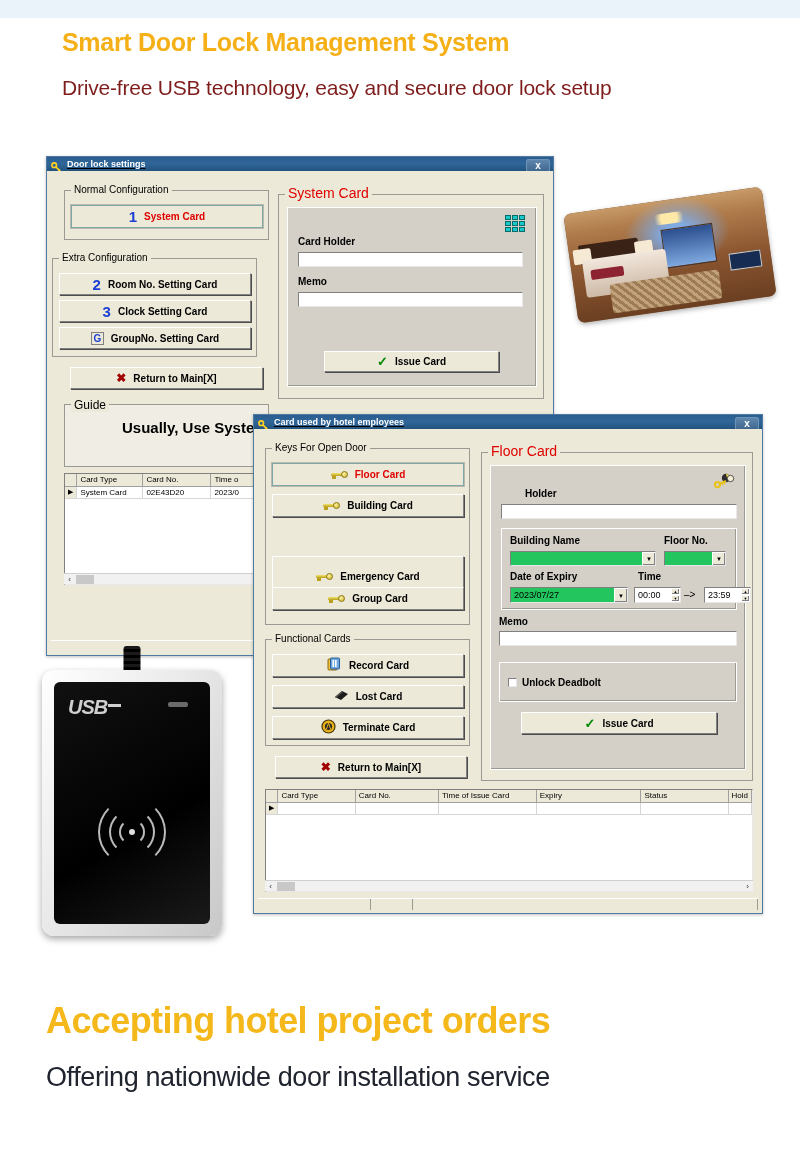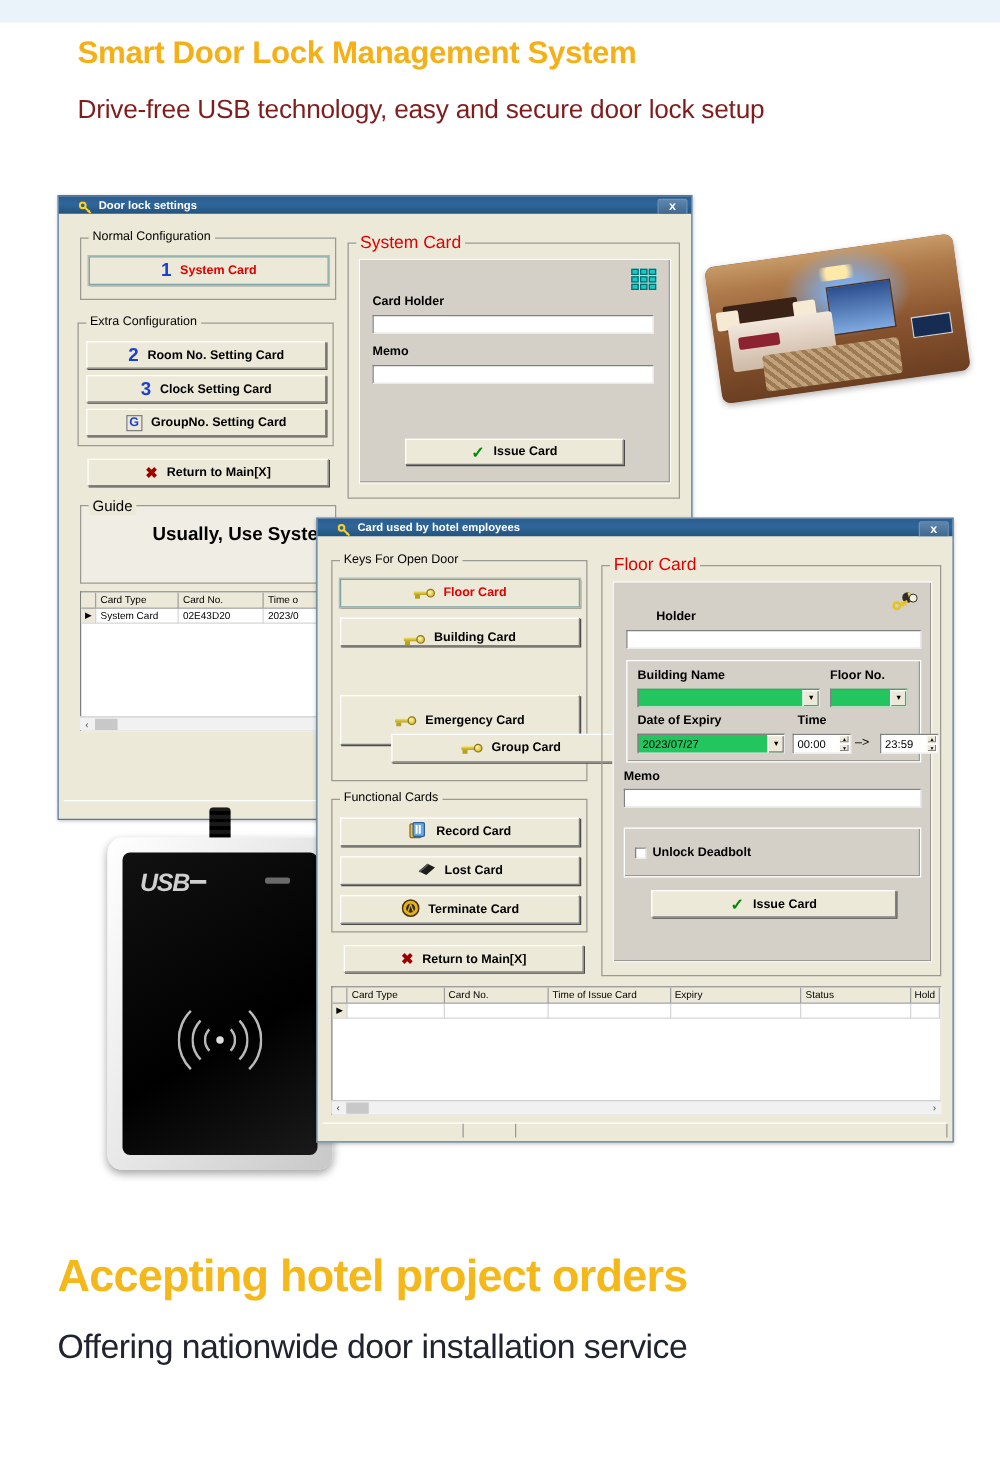--- a/index.html
+++ b/index.html
@@ -35,21 +35,21 @@
   
   .win{
     position:absolute;
     background:#ece9d8;
     border:1px solid #4e7aa3;
     box-shadow:0 1px 3px rgba(0,0,0,.25);
   }
   .titlebar{
     position:absolute; left:0; top:0; right:0; height:14px;
     background:linear-gradient(180deg,#2b5c8f 0%,#2f6699 45%,#23537f 100%);
-    display:flex; align-items:center; padding-left:16px; overflow:hidden;
+    display:flex; align-items:center; padding-left:4px; overflow:hidden;text-decoration:underline;
   }
   .titlebar .tb-text{
     color:#fff; font-size:9px; font-weight:bold; margin-left:5px;
     font-family:"Liberation Sans", sans-serif; white-space:nowrap;
   }
   .tb-icon{ width:11px; height:11px; flex:none; position:relative; }
   .tb-close{
     position:absolute; right:3px; top:2px; width:24px; height:13px;
     background:linear-gradient(180deg,#5f87ad,#40678f);
     border:1px solid #6d93b7; border-radius:2px;
@@ -174,21 +174,21 @@
     background:#f6ead4; border-radius:2px; top:34%;}
   .card-photo .lamp1{ left:2%; } .card-photo .lamp2{ left:33%; }
   .card-photo .chand{ position:absolute; left:42%; top:12%; width:20%; height:10%;
     background:radial-gradient(circle,#ffe9a8 0 40%,rgba(255,233,168,0) 70%); }
   .card-photo .tv{ position:absolute; right:5%; top:56%; width:16%; height:16%;
     background:#162c52; border:1px solid #d8cfc2;}
   .card-photo .rug{ position:absolute; left:18%; bottom:5%; width:55%; height:26%;
     background:repeating-linear-gradient(45deg,#9c7b55 0 3px,#c2a27a 3px 6px); border-radius:3px;}
 
   
-  .reader{ position:absolute;margin-left:44px; }
+  .reader{ position:absolute; }
   .reader .cable{ position:absolute; left:50%; transform:translateX(-50%); top:0; width:17px; height:30px;
     background:repeating-linear-gradient(180deg,#1a1a1a 0 3px,#000 3px 6px); border-radius:3px; }
   .reader .shell{ position:absolute; left:0; top:24px; right:0; bottom:0;
     background:linear-gradient(120deg,#ffffff 0%,#e9e9e9 45%,#c8c8c8 100%);
     border-radius:12px; box-shadow:0 3px 7px rgba(0,0,0,.35); }
   .reader .face{ position:absolute; left:12px; top:12px; right:12px; bottom:12px;
     background:linear-gradient(150deg,#111 0%,#000 60%,#1a1a1a 100%); border-radius:6px; }
   .reader .usb{ position:absolute; left:14px; top:14px; color:#cfcfcf; font-size:20px;
     font-weight:bold; font-style:italic; letter-spacing:-1px; font-family:"Liberation Sans",sans-serif; }
   .reader .usb:after{ content:""; position:absolute; right:-14px; top:8px; width:13px; height:3px;
@@ -240,21 +240,21 @@
   <div class="client">
 
     <div class="grp" style="left:14px; top:14px; width:205px; height:50px;">
       <span class="grp-cap">Normal Configuration</span>
       <div class="btn sel" style="left:6px; top:14px; width:192px; height:23px;">
         <span class="num">1</span>
         <span class="red">System Card</span>
       </div>
     </div>
 
-    <div class="grp" style="left:12px; top:82px; width:205px; height:99px;">
+    <div class="grp" style="left:2px; top:82px; width:205px; height:99px;">
       <span class="grp-cap">Extra Configuration</span>
       <div class="btn" style="left:6px; top:14px; width:192px; height:22px;">
         <span class="num">2</span>
         <span>Room No. Setting Card</span>
       </div>
       <div class="btn" style="left:6px; top:41px; width:192px; height:22px;">
         <span class="num">3</span>
         <span>Clock Setting Card</span>
       </div>
       <div class="btn" style="left:6px; top:68px; width:192px; height:22px;">
@@ -368,37 +368,37 @@
       <span class="grp-cap">Keys For Open Door</span>
 
       <div class="btn sel" style="left:6px; top:14px; width:192px; height:23px;">
         <span class="keyicon">
             <span class="shaft"></span>
             <span class="teeth"></span>
             <span class="bow"></span>
           </span>
         <span class="red">Floor Card</span>
       </div>
-      <div class="btn" style="left:6px; top:45px; width:192px; height:23px;align-items:flex-end;">
+      <div class="btn" style="left:6px; top:45px; width:192px; height:23px;">
         <span class="keyicon">
             <span class="shaft"></span>
             <span class="teeth"></span>
             <span class="bow"></span>
           </span>
         <span>Building Card</span>
       </div>
       <div class="btn" style="left:6px; top:107px; width:192px; height:40px;justify-content:center;">
         <span class="keyicon">
             <span class="shaft"></span>
             <span class="teeth"></span>
             <span class="bow"></span>
           </span>
         <span>Emergency Card</span>
       </div>
-      <div class="btn" style="left:6px; top:138px; width:192px; height:23px;margin-left:41px;">
+      <div class="btn" style="left:6px; top:138px; width:192px; height:23px;">
         <span class="keyicon">
             <span class="shaft"></span>
             <span class="teeth"></span>
             <span class="bow"></span>
           </span>
         <span>Group Card</span>
       </div>
     </div>
 
     <div class="grp" style="left:8px; top:205px; width:205px; height:107px;">

